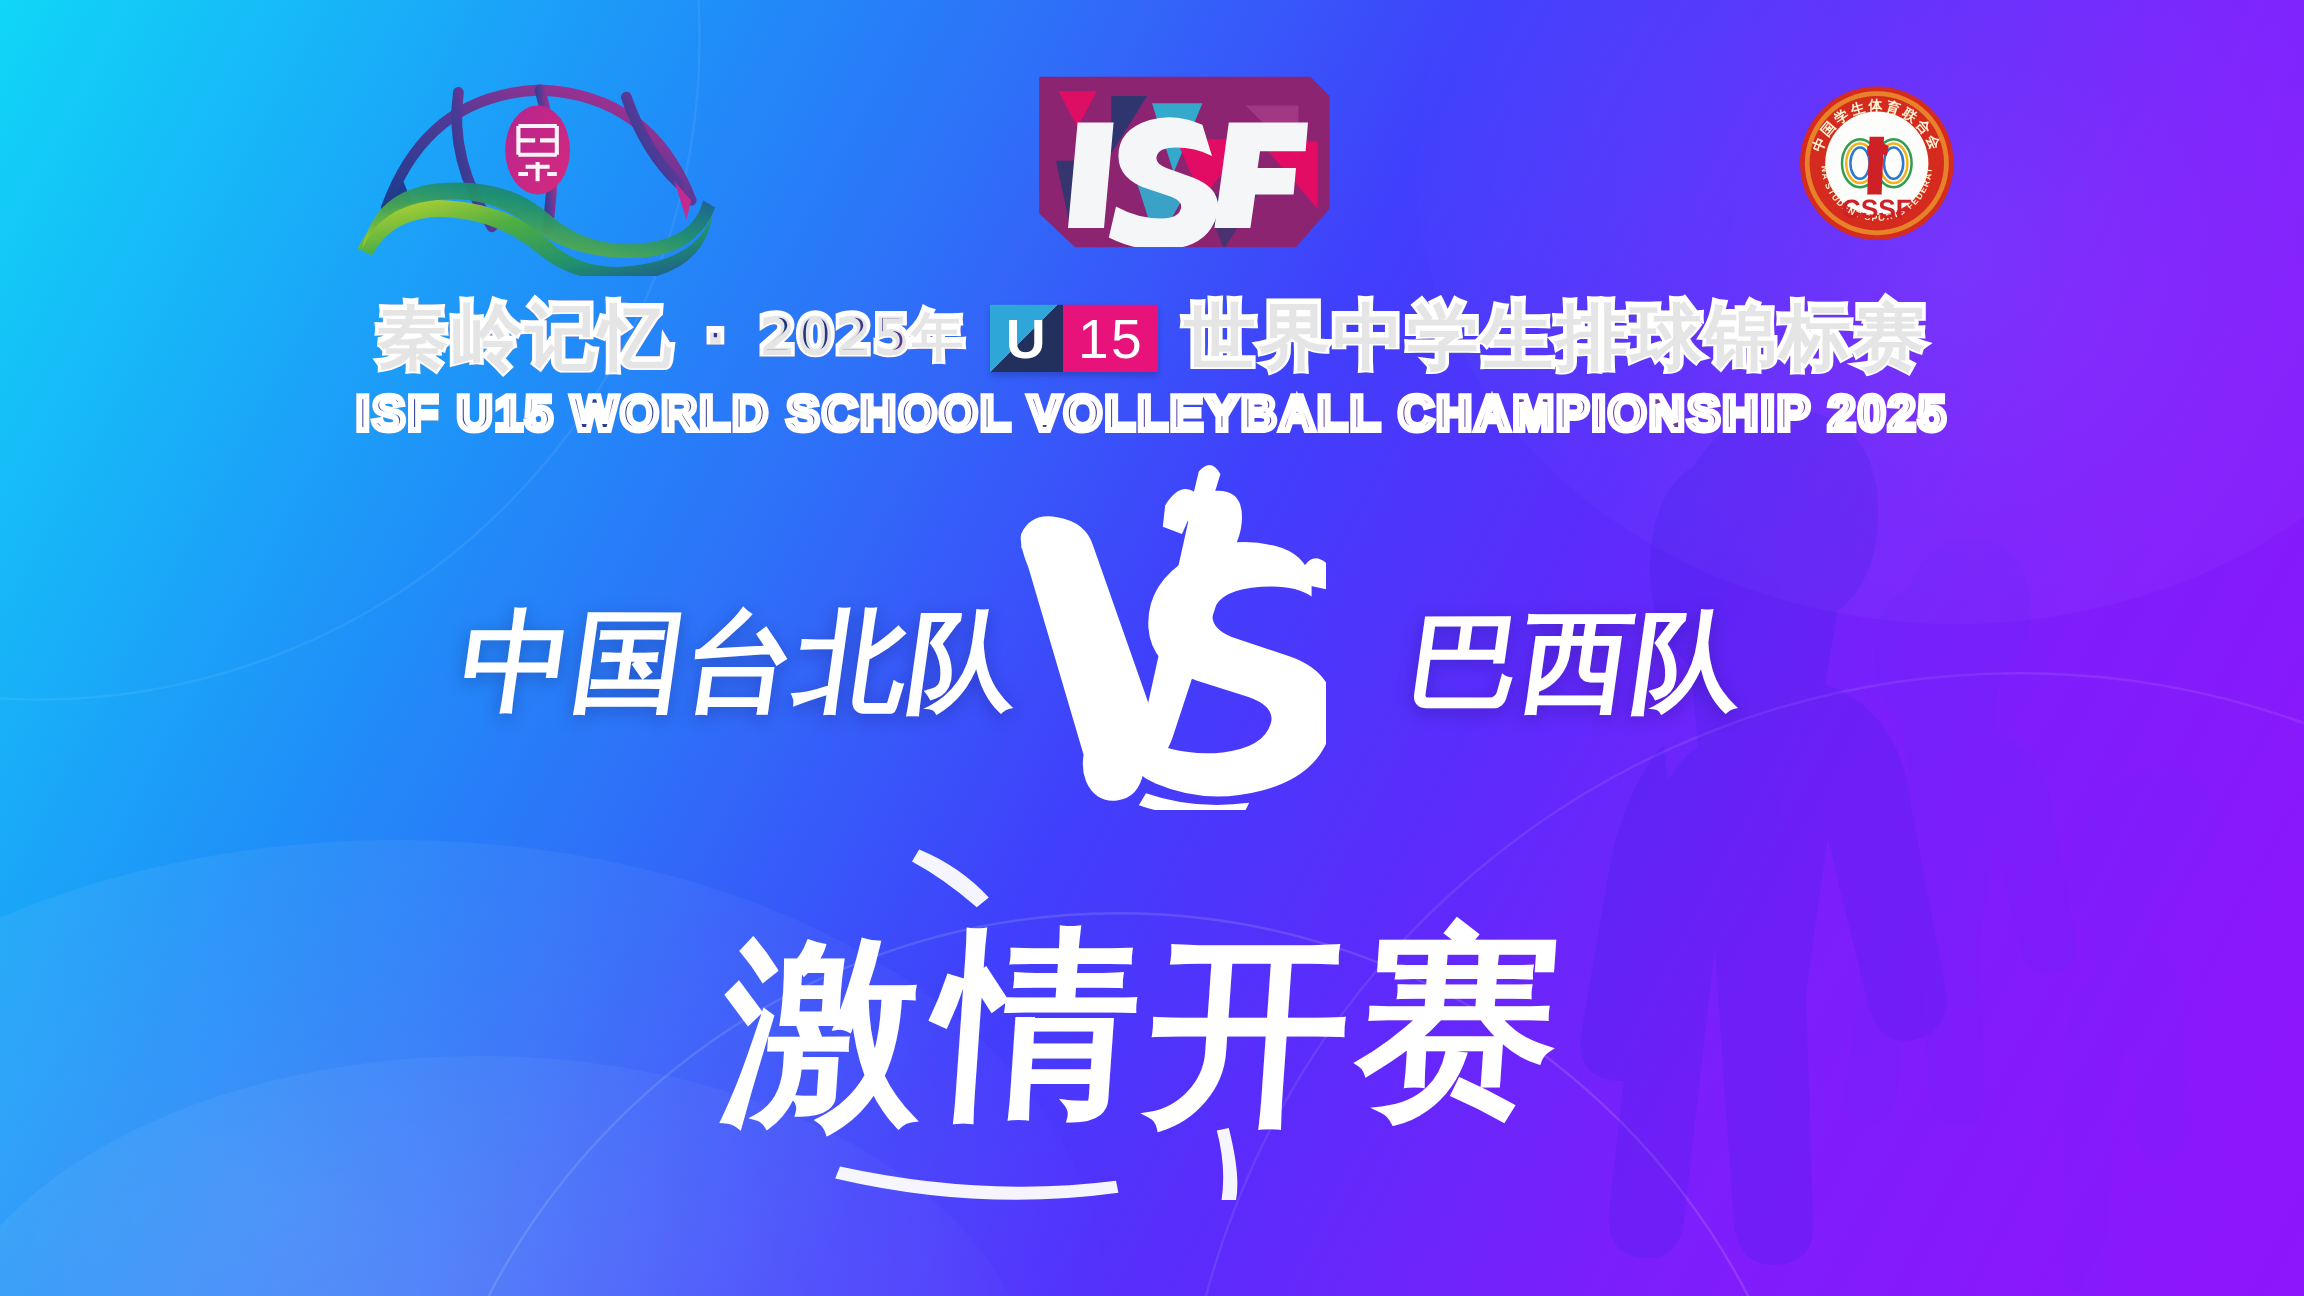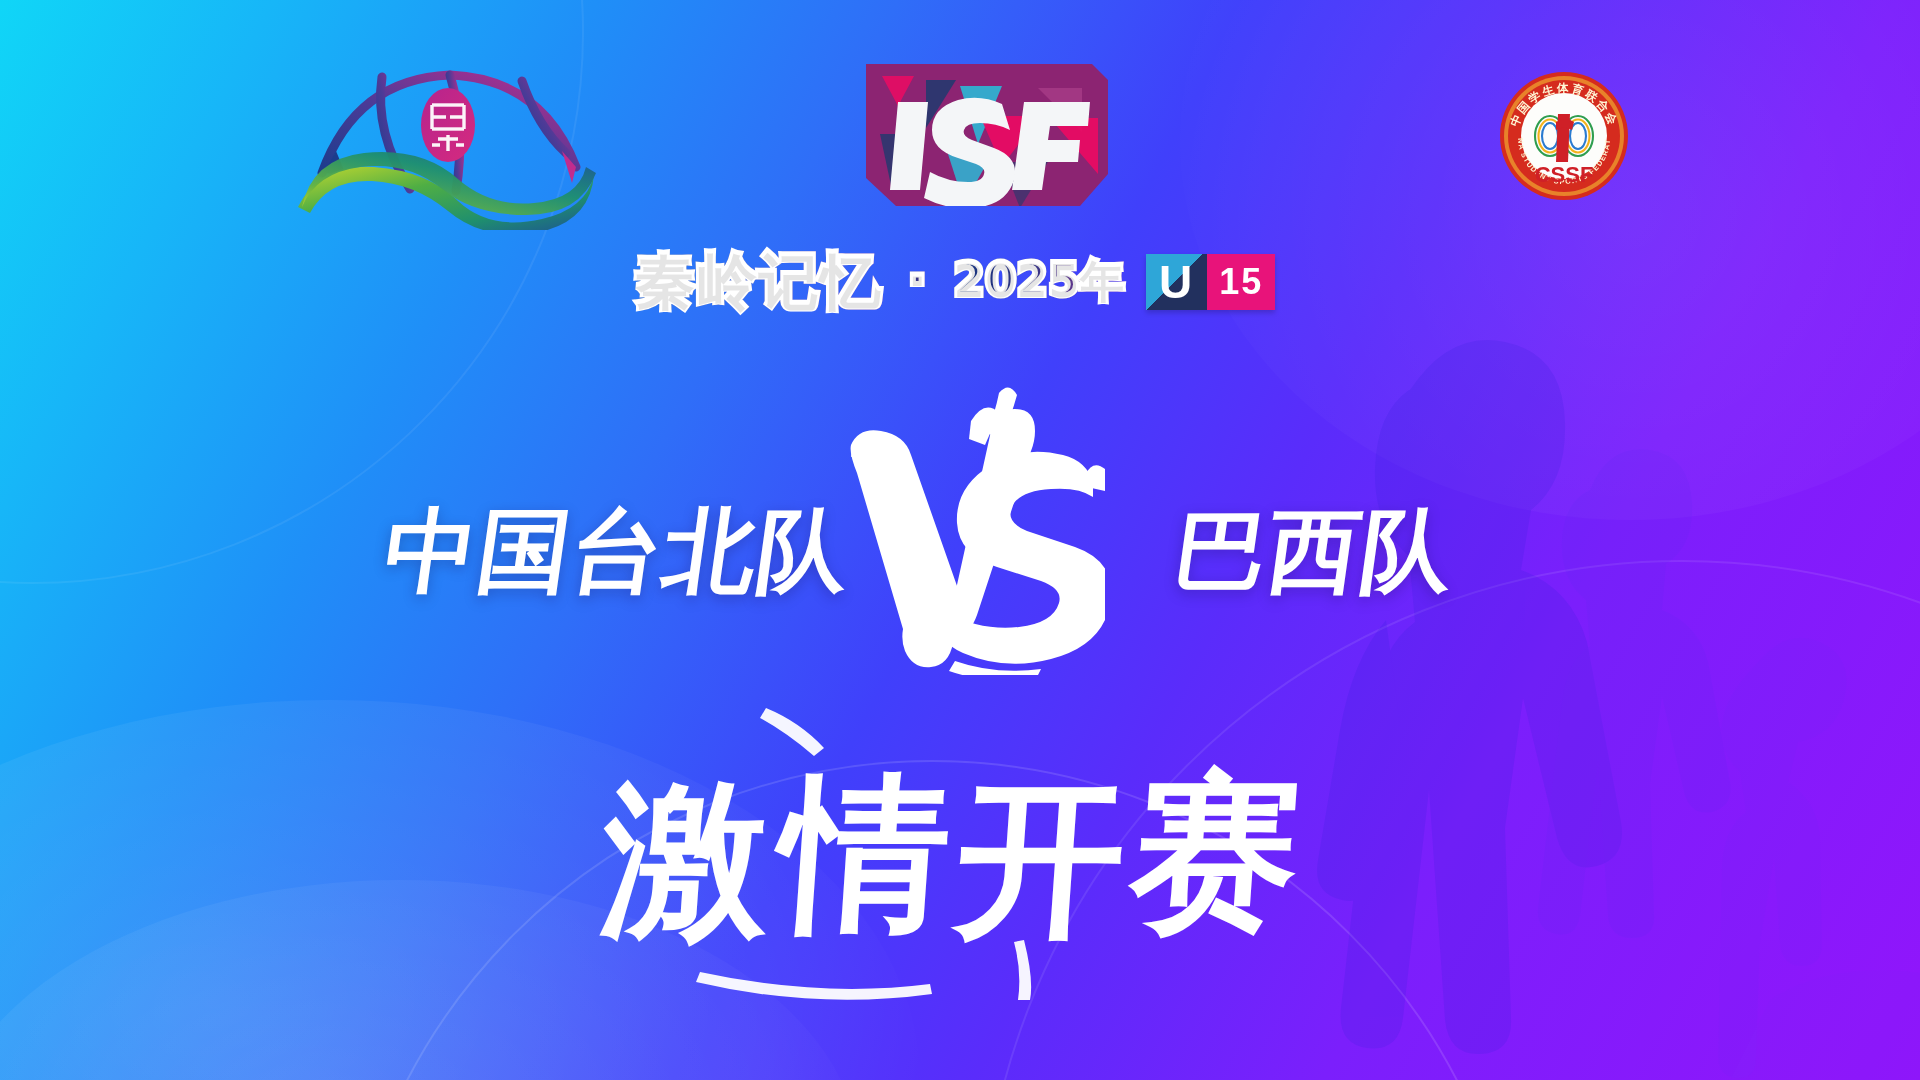--- a/index.html
+++ b/index.html
@@ -67,21 +67,21 @@
     font-weight:700;
   }
   .title-cn .seg-a{font-size:60px;}
   .title-cn .dot{font-size:50px;padding:0 14px;}
   .title-cn .seg-year{font-size:44px;letter-spacing:1px;}
   .u15{display:inline-flex;align-items:stretch;height:56px;margin:0 10px;
         transform:translateY(2px);box-shadow:0 3px 5px rgba(0,0,0,.18);}
   .u15 .u{background:linear-gradient(135deg,#2ea6d8 0%,#2ea6d8 48%,#22305e 48%,#22305e 100%);
           color:#fff;font-size:46px;font-weight:800;line-height:56px;padding:0 13px;
           font-family:"Liberation Sans",sans-serif;}
-  .u15 .n{background:#e8137a;color:#fff;font-size:36px;font-weight:700;line-height:56px;padding:0 12px;
+  .u15 .n{background:#e8137a;color:#fff;font-size:46px;font-weight:400;line-height:56px;padding:0 12px;
           font-family:"Liberation Sans",sans-serif;}
   .title-cn .seg-b{font-size:60px;}
 
   .title-en{
     margin-top:14px;font-size:41px;font-weight:800;letter-spacing:2.2px;line-height:1;
     white-space:nowrap;font-family:"Liberation Sans",sans-serif;
     background:linear-gradient(90deg,#203f8c 0%,#2a3b90 22%,#4a3c97 48%,#7a3e9e 74%,#9b40a2 100%);
     -webkit-background-clip:text;background-clip:text;color:transparent;
     -webkit-text-stroke:5px #ffffff;paint-order:stroke fill;
   }
@@ -260,21 +260,23 @@
 
   <div class="title-block">
     <div class="title-cn">
       <span class="tgrad seg-a">秦岭记忆</span>
       <span class="tgrad dot">·</span>
       <span class="tgrad seg-year">2025年</span>
       <span class="u15">
         <span class="u">U</span>
         <span class="n">15</span>
       </span>
-    </div>
+      <span class="tgrad seg-b">世界中学生排球锦标赛</span>
+    </div>
+    <div class="title-en">ISF U15 WORLD SCHOOL VOLLEYBALL CHAMPIONSHIP 2025</div>
   </div>
 
   <div class="match-row">
     <div class="team team-left">中国台北队</div>
 
     <div class="vs">
       <svg viewBox="0 0 270 290" xmlns="http://www.w3.org/2000/svg">
         <g fill="#ffffff">
 
           <path d="M16 60 q8 -18 30 -14 q24 4 30 24 l52 148 l-10 40 q-4 22 -22 24 q-18 2 -26 -16

